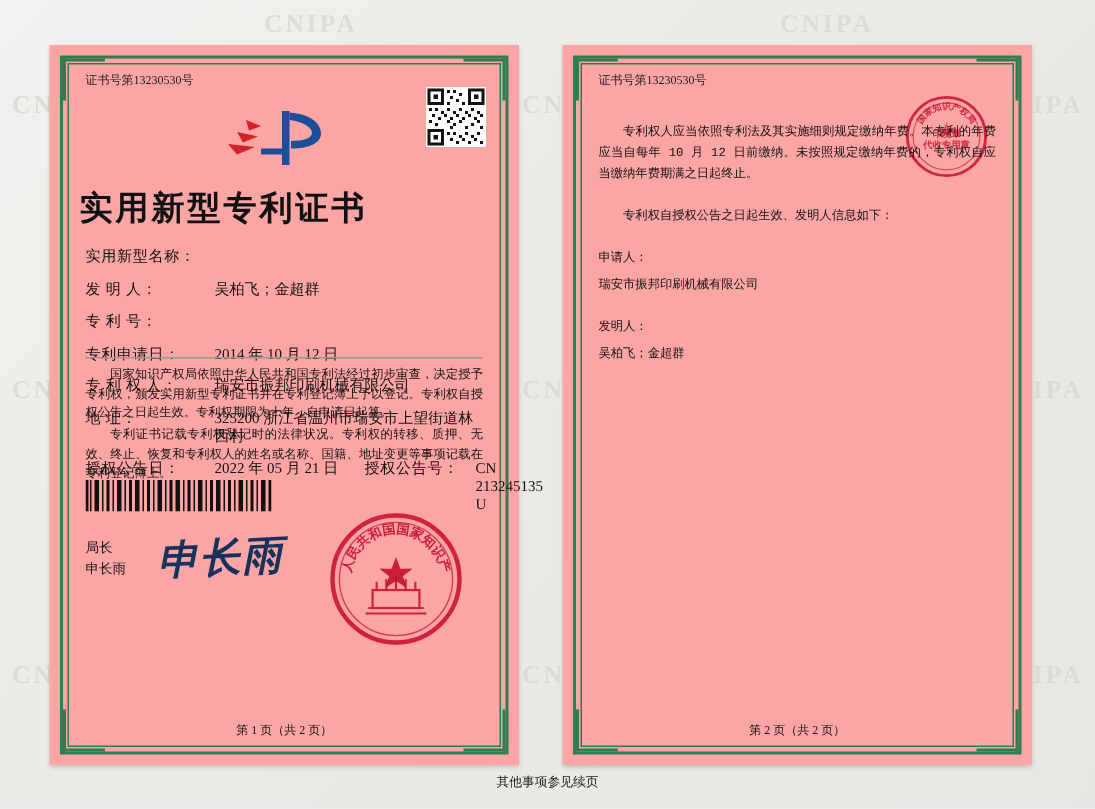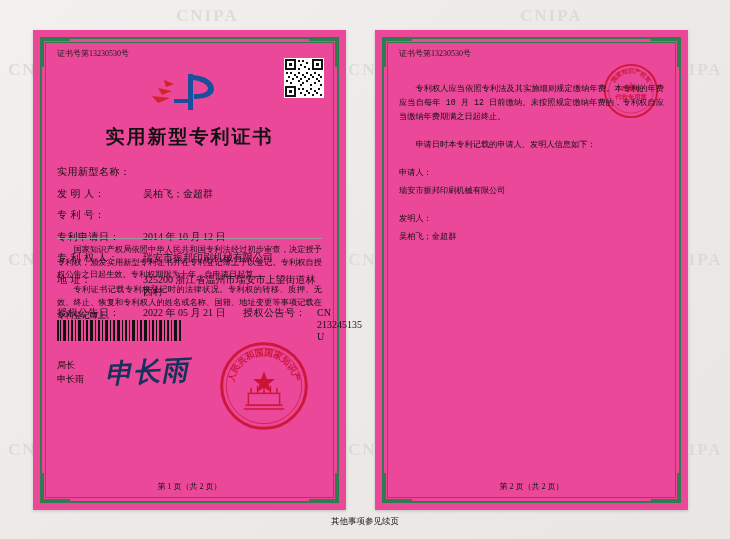--- a/index.html
+++ b/index.html
@@ -30,21 +30,21 @@
     position: absolute;
     color: #d8d6d2;
     font-size: 17px;
     letter-spacing: 2px;
     font-family: "Liberation Serif", serif;
     font-weight: bold;
     opacity: .75;
   }
   .sheet {
     position: absolute;
-    background: #ec4899;
+    background: #fca5a5;
     box-shadow: 0 1px 3px rgba(0,0,0,.18);
   }
   #sheet-left  { left: 33px;  top: 30px; width: 313px; height: 480px; }
   #sheet-right { left: 375px; top: 30px; width: 313px; height: 480px; }
 
   
   .border-outer {
     position: absolute;
     inset: 7px;
     border: 2px solid #2f7d4f;
@@ -92,24 +92,24 @@
     right: 2px;
     top: 10px;
     width: 40px;
     height: 40px;
   }
 
   .title {
     position: absolute;
     top: 76px;
     left: 0; right: 0;
-    text-align: center;
+    text-align: left;
     font-family: Liberation Sans, sans-serif;
     font-weight: bold;
-    font-size: 19px;
+    font-size: 22px;
     letter-spacing: 2px;
     color: #111;
   }
 
   .fields {
     position: absolute;
     top: 118px;
     left: 4px;
     right: 4px;
     font-family: "Liberation Serif", serif;
@@ -467,21 +467,21 @@
       </text>
       <g fill="#c8102e" opacity=".85" font-family="Liberation Serif, serif" font-size="6.5" font-weight="bold">
         <text x="30" y="30" text-anchor="middle">印发章</text>
         <text x="30" y="38" text-anchor="middle">代收专用章</text>
       </g>
       <path d="M30 20 L31.6 24 L36 24 L32.4 26.6 L33.8 31 L30 28.4 L26.2 31 L27.6 26.6 L24 24 L28.4 24 Z" fill="#c8102e" opacity=".5"></path>
     </svg>
 
     <div class="right-body">
       <p>专利权人应当依照专利法及其实施细则规定缴纳年费。本专利的年费应当自每年 10 月 12 日前缴纳。未按照规定缴纳年费的，专利权自应当缴纳年费期满之日起终止。</p>
-      <p>申请日时本专利记载的申请人、发明人信息如下：</p>
+      <p>专利权自授权公告之日起生效、发明人信息如下：</p>
       <p class="noind ind1">申请人：</p>
       <p class="noind ind2" style="margin-top:-10px;">瑞安市振邦印刷机械有限公司</p>
       <p class="noind ind1">发明人：</p>
       <p class="noind ind2" style="margin-top:-10px;">吴柏飞；金超群</p>
     </div>
 
     <div class="page-no">第 2 页（共 2 页）</div>
   </div>
 </div>
 

